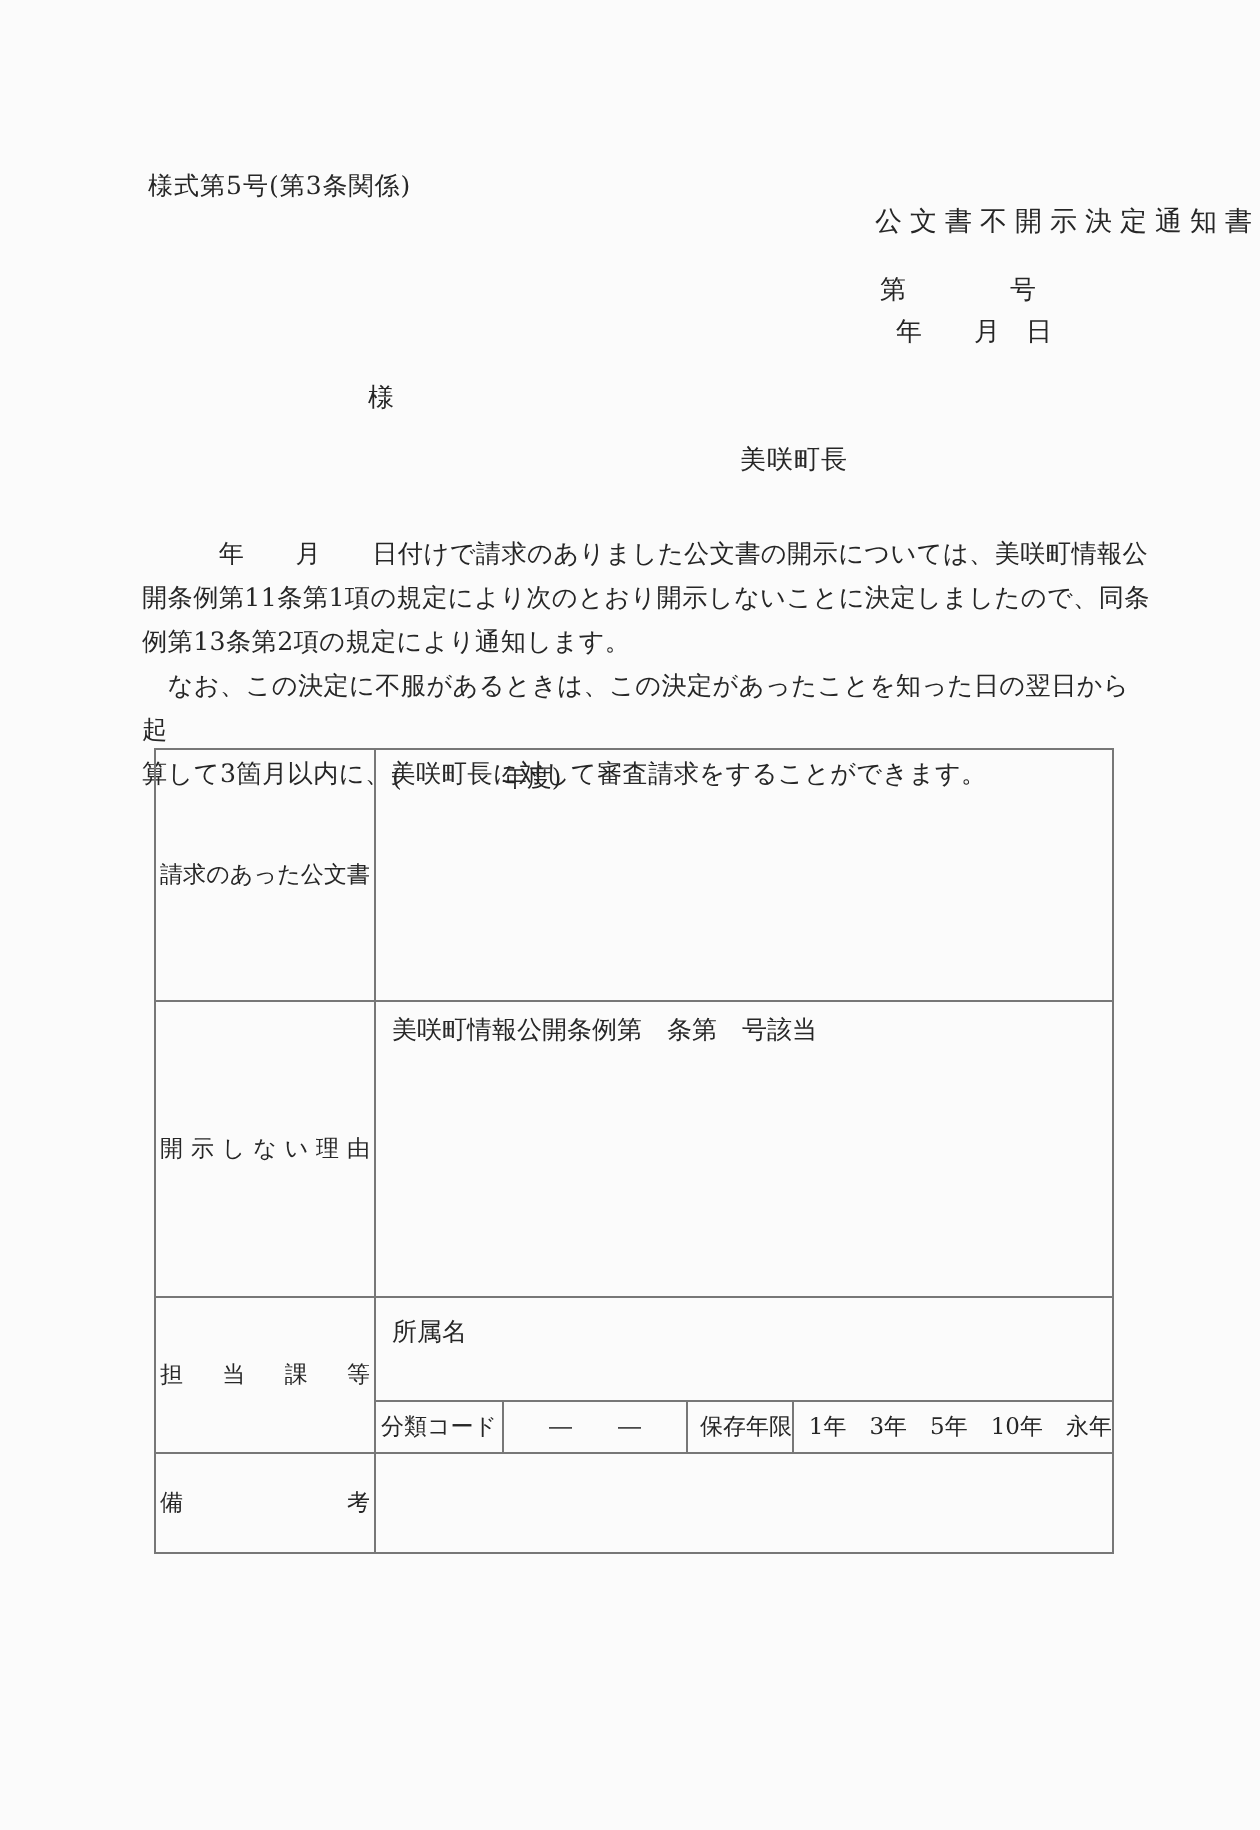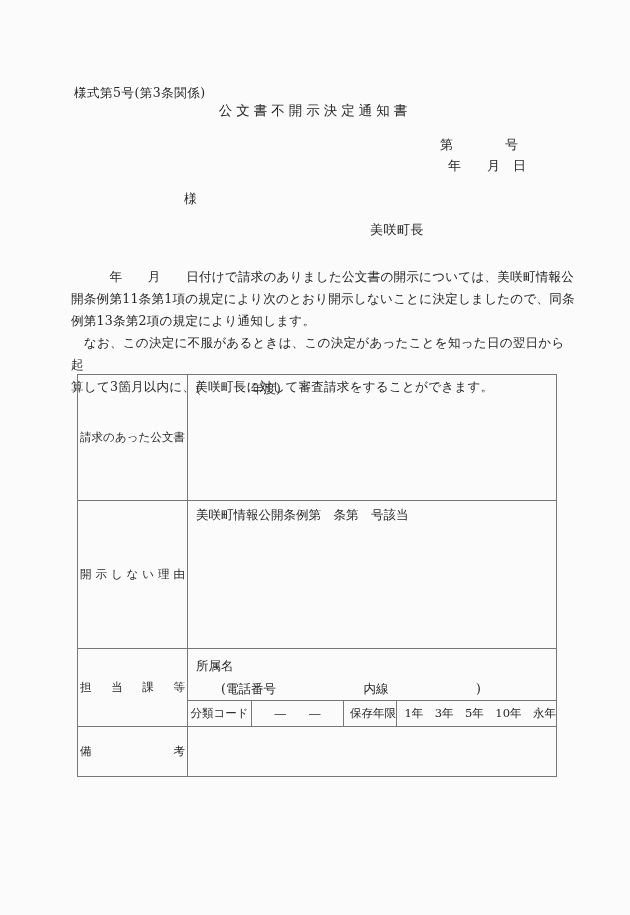--- a/index.html
+++ b/index.html
@@ -18,21 +18,21 @@
   }
   .abs { position: absolute; }
 
   .form-note {
     left: 74px; top: 85px;
     font-size: 12.5px;
     letter-spacing: 0.5px;
   }
   .doc-title {
     left: 0; right: 0; top: 102px;
-    text-align: center;
+    text-align: right;
     font-size: 13.5px;
     letter-spacing: 4px;
   }
   .doc-number {
     left: 440px; top: 136px;
     font-size: 13px;
   }
   .date-line {
     left: 448px; top: 157px;
     font-size: 13px;
@@ -187,21 +187,20 @@
         <span class="justify-chars">
             <span>担</span>
             <span>当</span>
             <span>課</span>
             <span>等</span>
           </span>
       </div>
       <div class="tcontent nested">
         <div class="dept-upper">
           <div>所属名</div>
-          <div>　　(電話番号　　　　　　　内線　　　　　　　)</div>
         </div>
         <div class="sub-row">
           <div class="sub-cell sc-code-label">
             <span>分類コード</span>
           </div>
           <div class="sub-cell sc-code-value">
             <span>―　　―</span>
           </div>
           <div class="sub-cell sc-retention">
             <span>保存年限</span>

